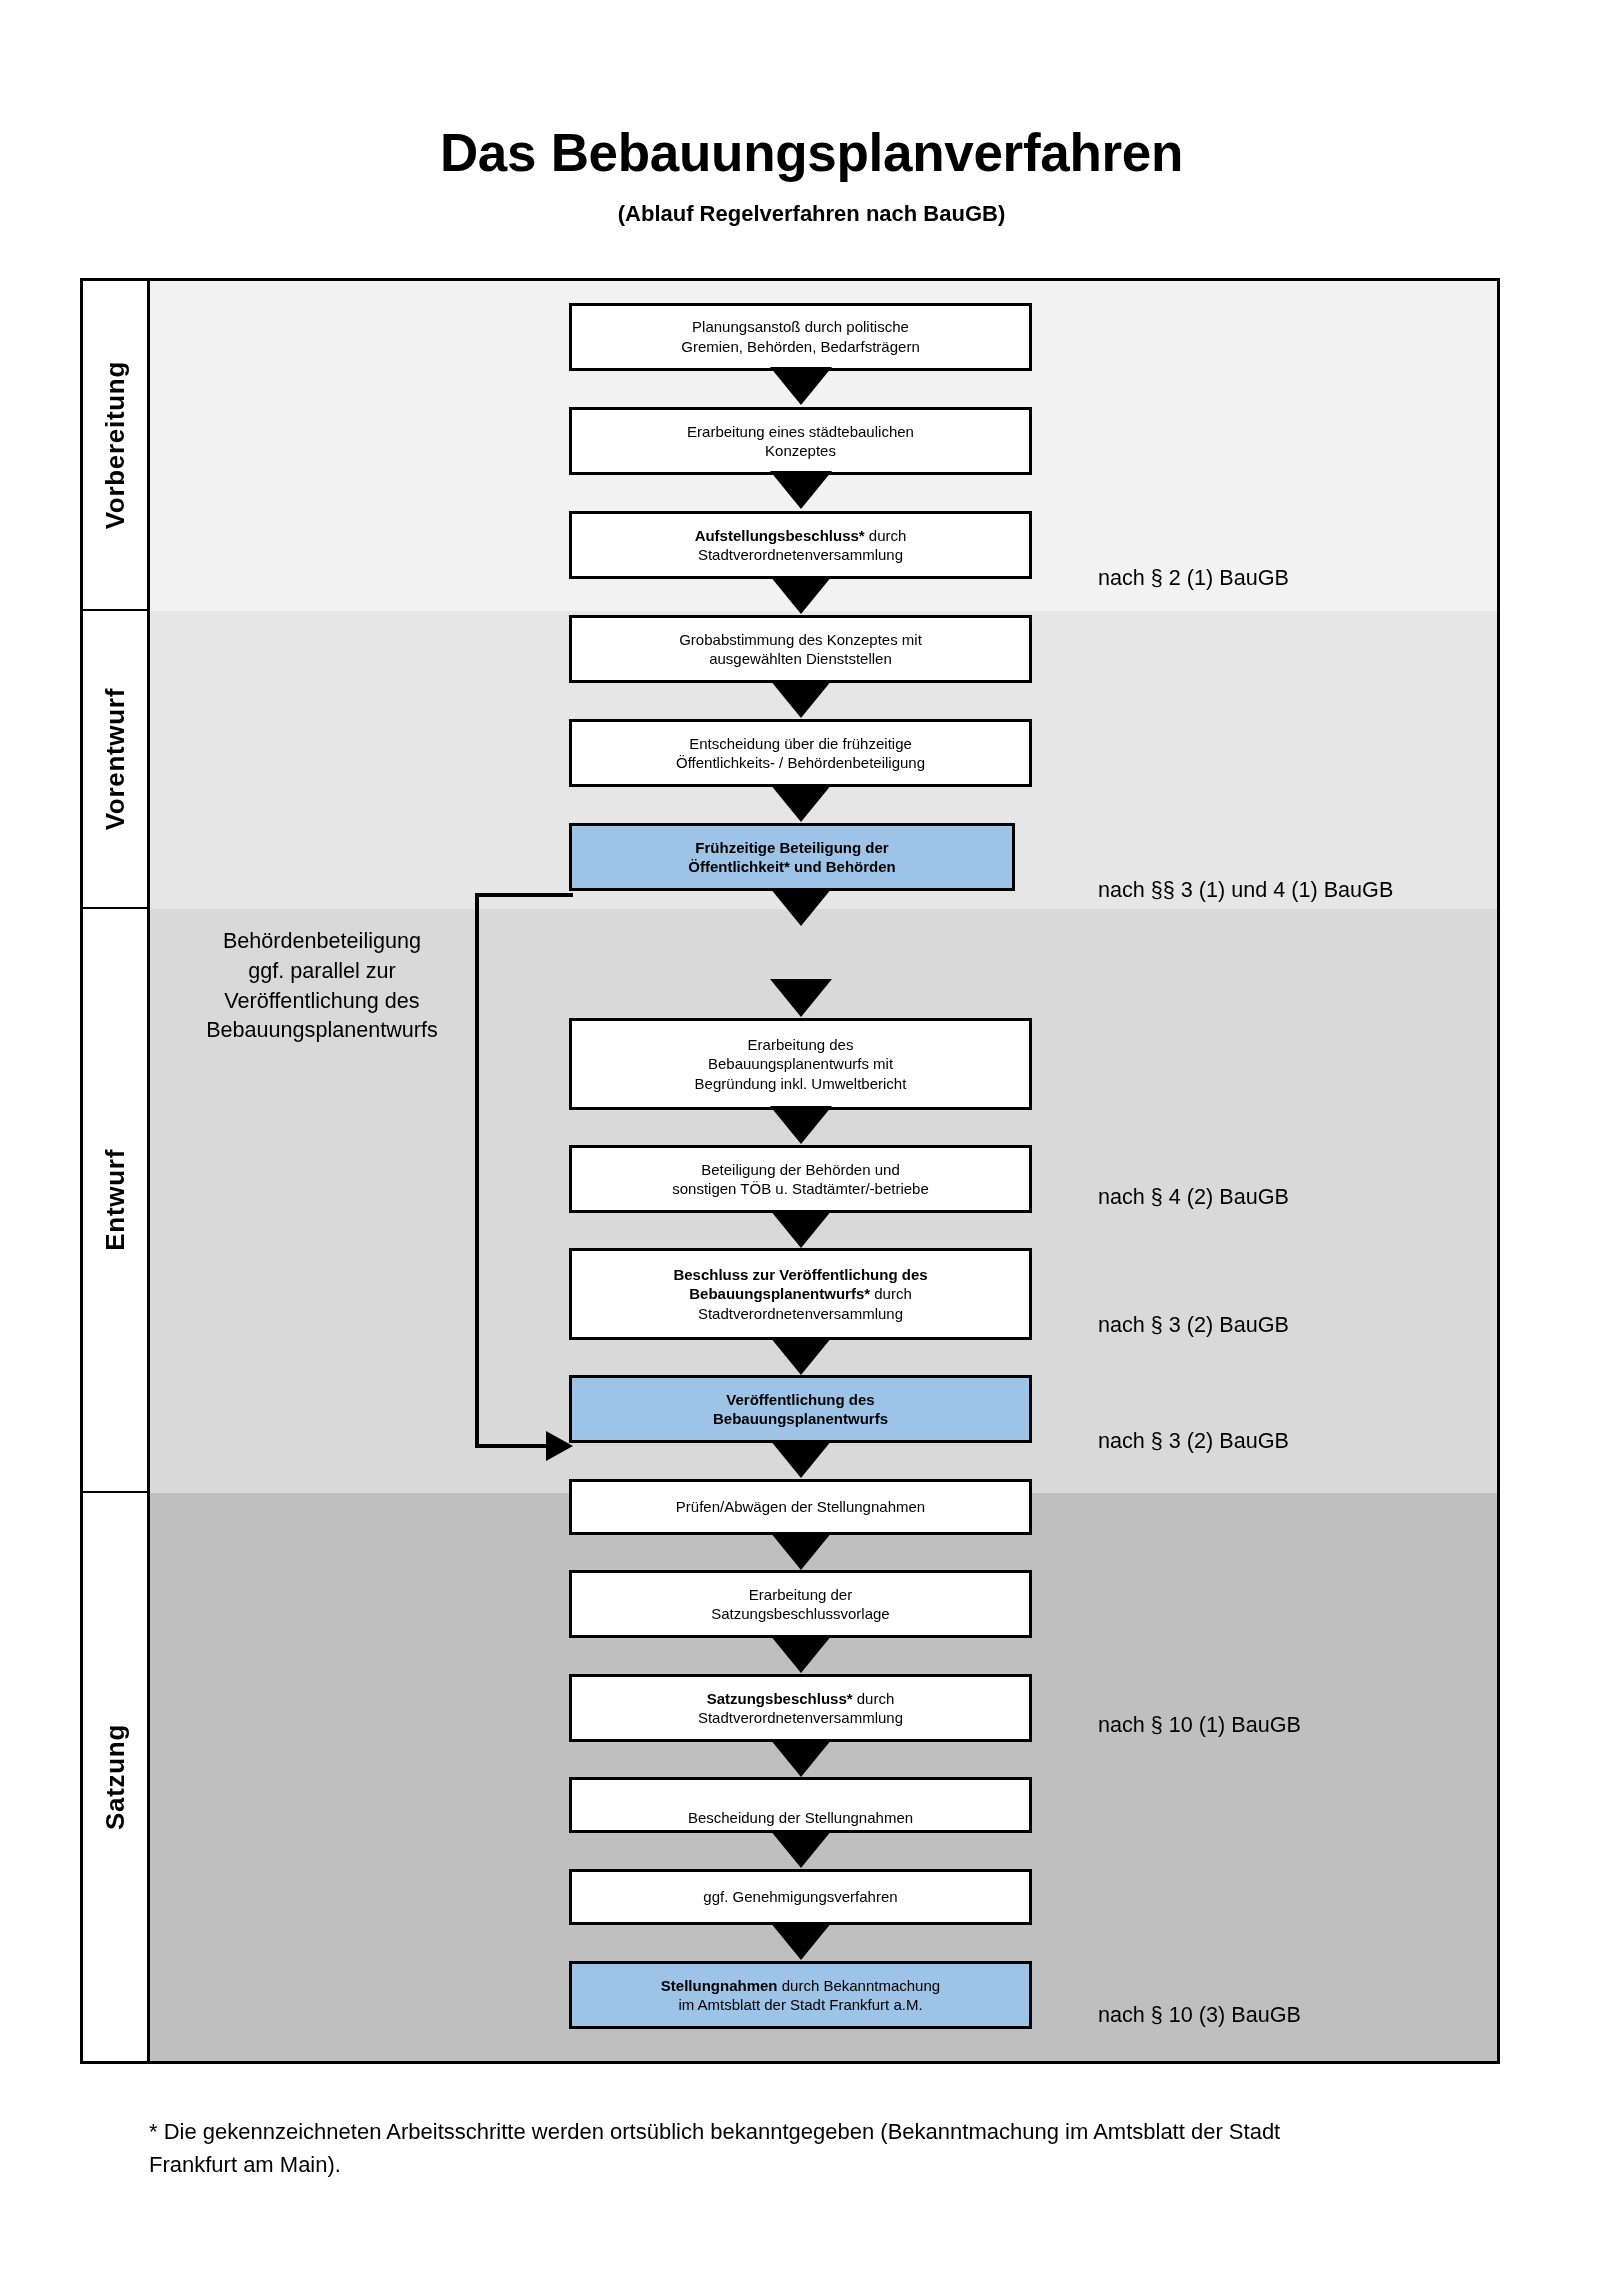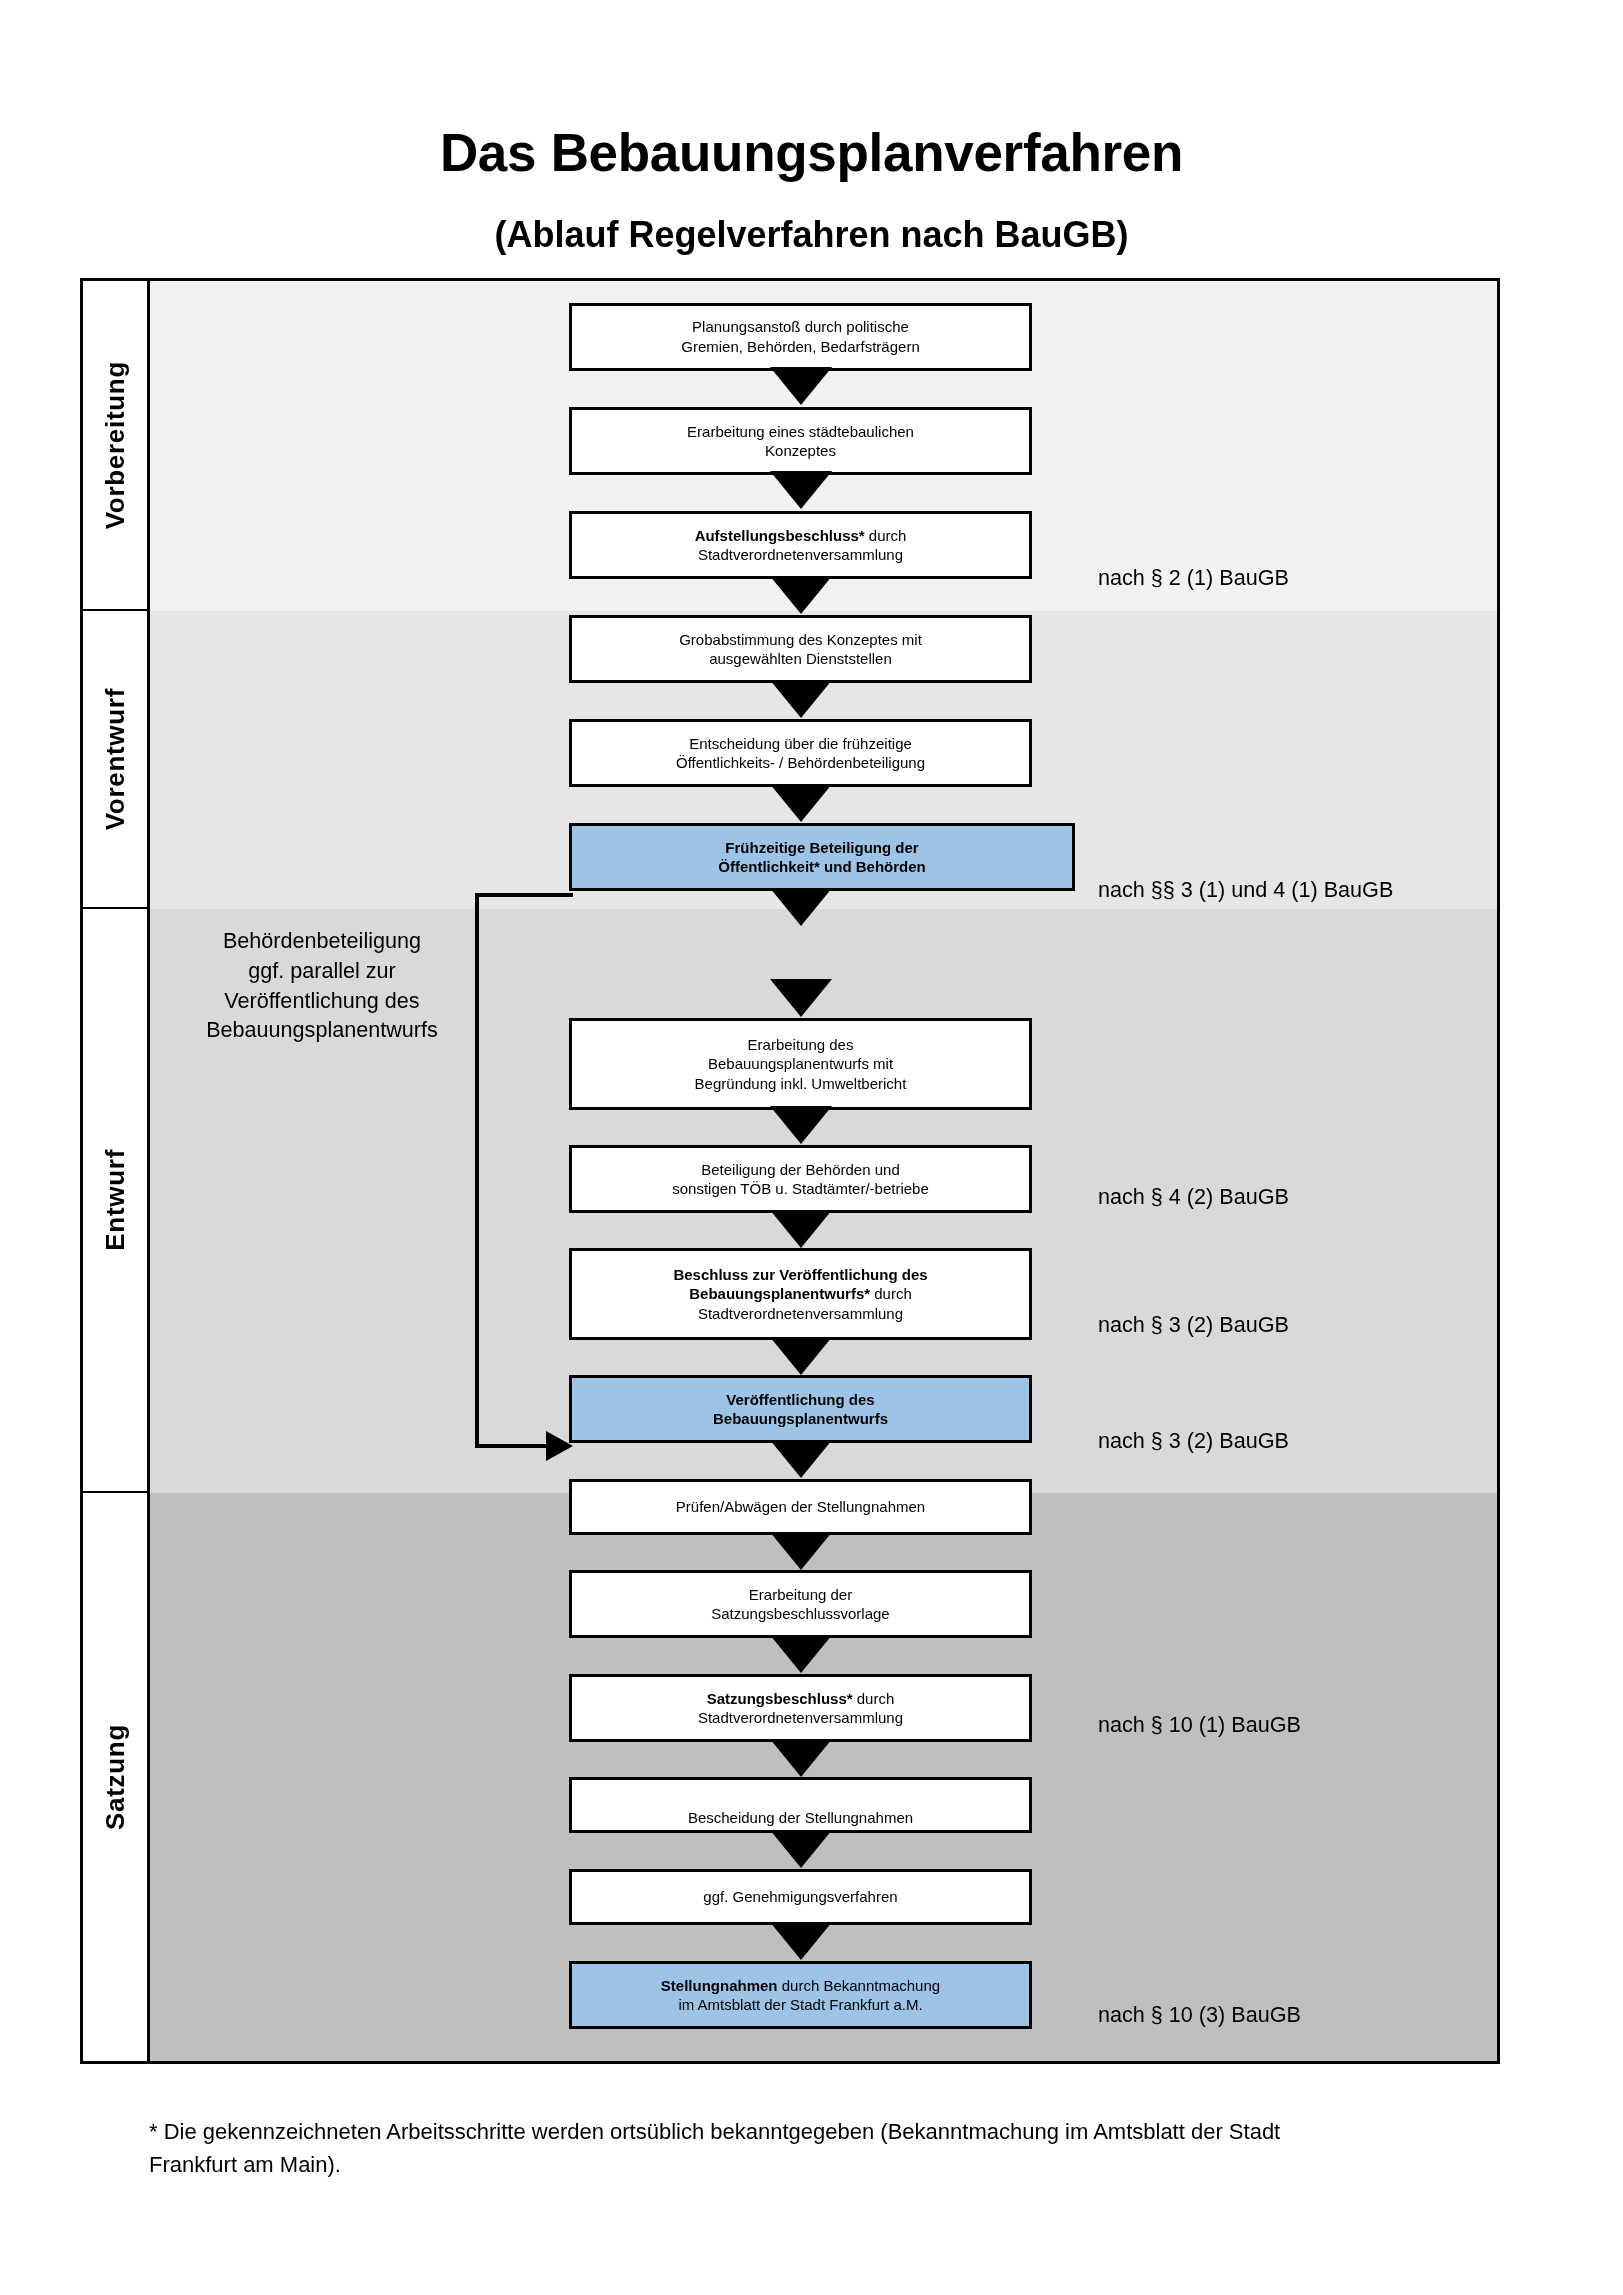--- a/index.html
+++ b/index.html
@@ -26,23 +26,23 @@
   #doc-title {
     text-align: center;
     font-size: 53px;
     font-weight: bold;
     letter-spacing: -0.3px;
     margin-top: 124px;
     line-height: 1.1;
   }
   #doc-subtitle {
     text-align: center;
-    font-size: 36px;
+    font-size: 22px;
     font-weight: bold;
-    margin-top: 33px;
+    margin-top: 20px;
     line-height: 1.1;
   }
 
   
   #chart-frame {
     position: absolute;
     left: 80px;
     top: 278px;
     width: 1420px;   
     height: 1786px;
@@ -238,21 +238,21 @@
     <span class="ln">ausgewählten Dienststellen</span>
   </div>
   <div class="arrow-tri" style="left:687px;top:399px;"></div>
 
   <div class="flow-box" id="step-05" style="left:486px;top:438px;width:463px;height:68px;">
     <span class="ln">Entscheidung über die frühzeitige</span>
     <span class="ln">Öffentlichkeits- / Behördenbeteiligung</span>
   </div>
   <div class="arrow-tri" style="left:687px;top:503px;"></div>
 
-  <div class="flow-box blue" id="step-06" style="left:486px;top:542px;width:506px;height:68px;justify-content:center;">
+  <div class="flow-box blue" id="step-06" style="left:486px;top:542px;width:446px;height:68px;justify-content:center;">
     <span class="ln b">Frühzeitige Beteiligung der</span>
     <span class="ln b">Öffentlichkeit* und Behörden</span>
   </div>
   <div class="arrow-tri" style="left:687px;top:607px;"></div>
 
   <div class="arrow-tri" style="left:687px;top:698px;"></div>
 
   <div class="flow-box" id="step-08" style="left:486px;top:737px;width:463px;height:92px;">
     <span class="ln">Erarbeitung des</span>
     <span class="ln">Bebauungsplanentwurfs mit</span>

